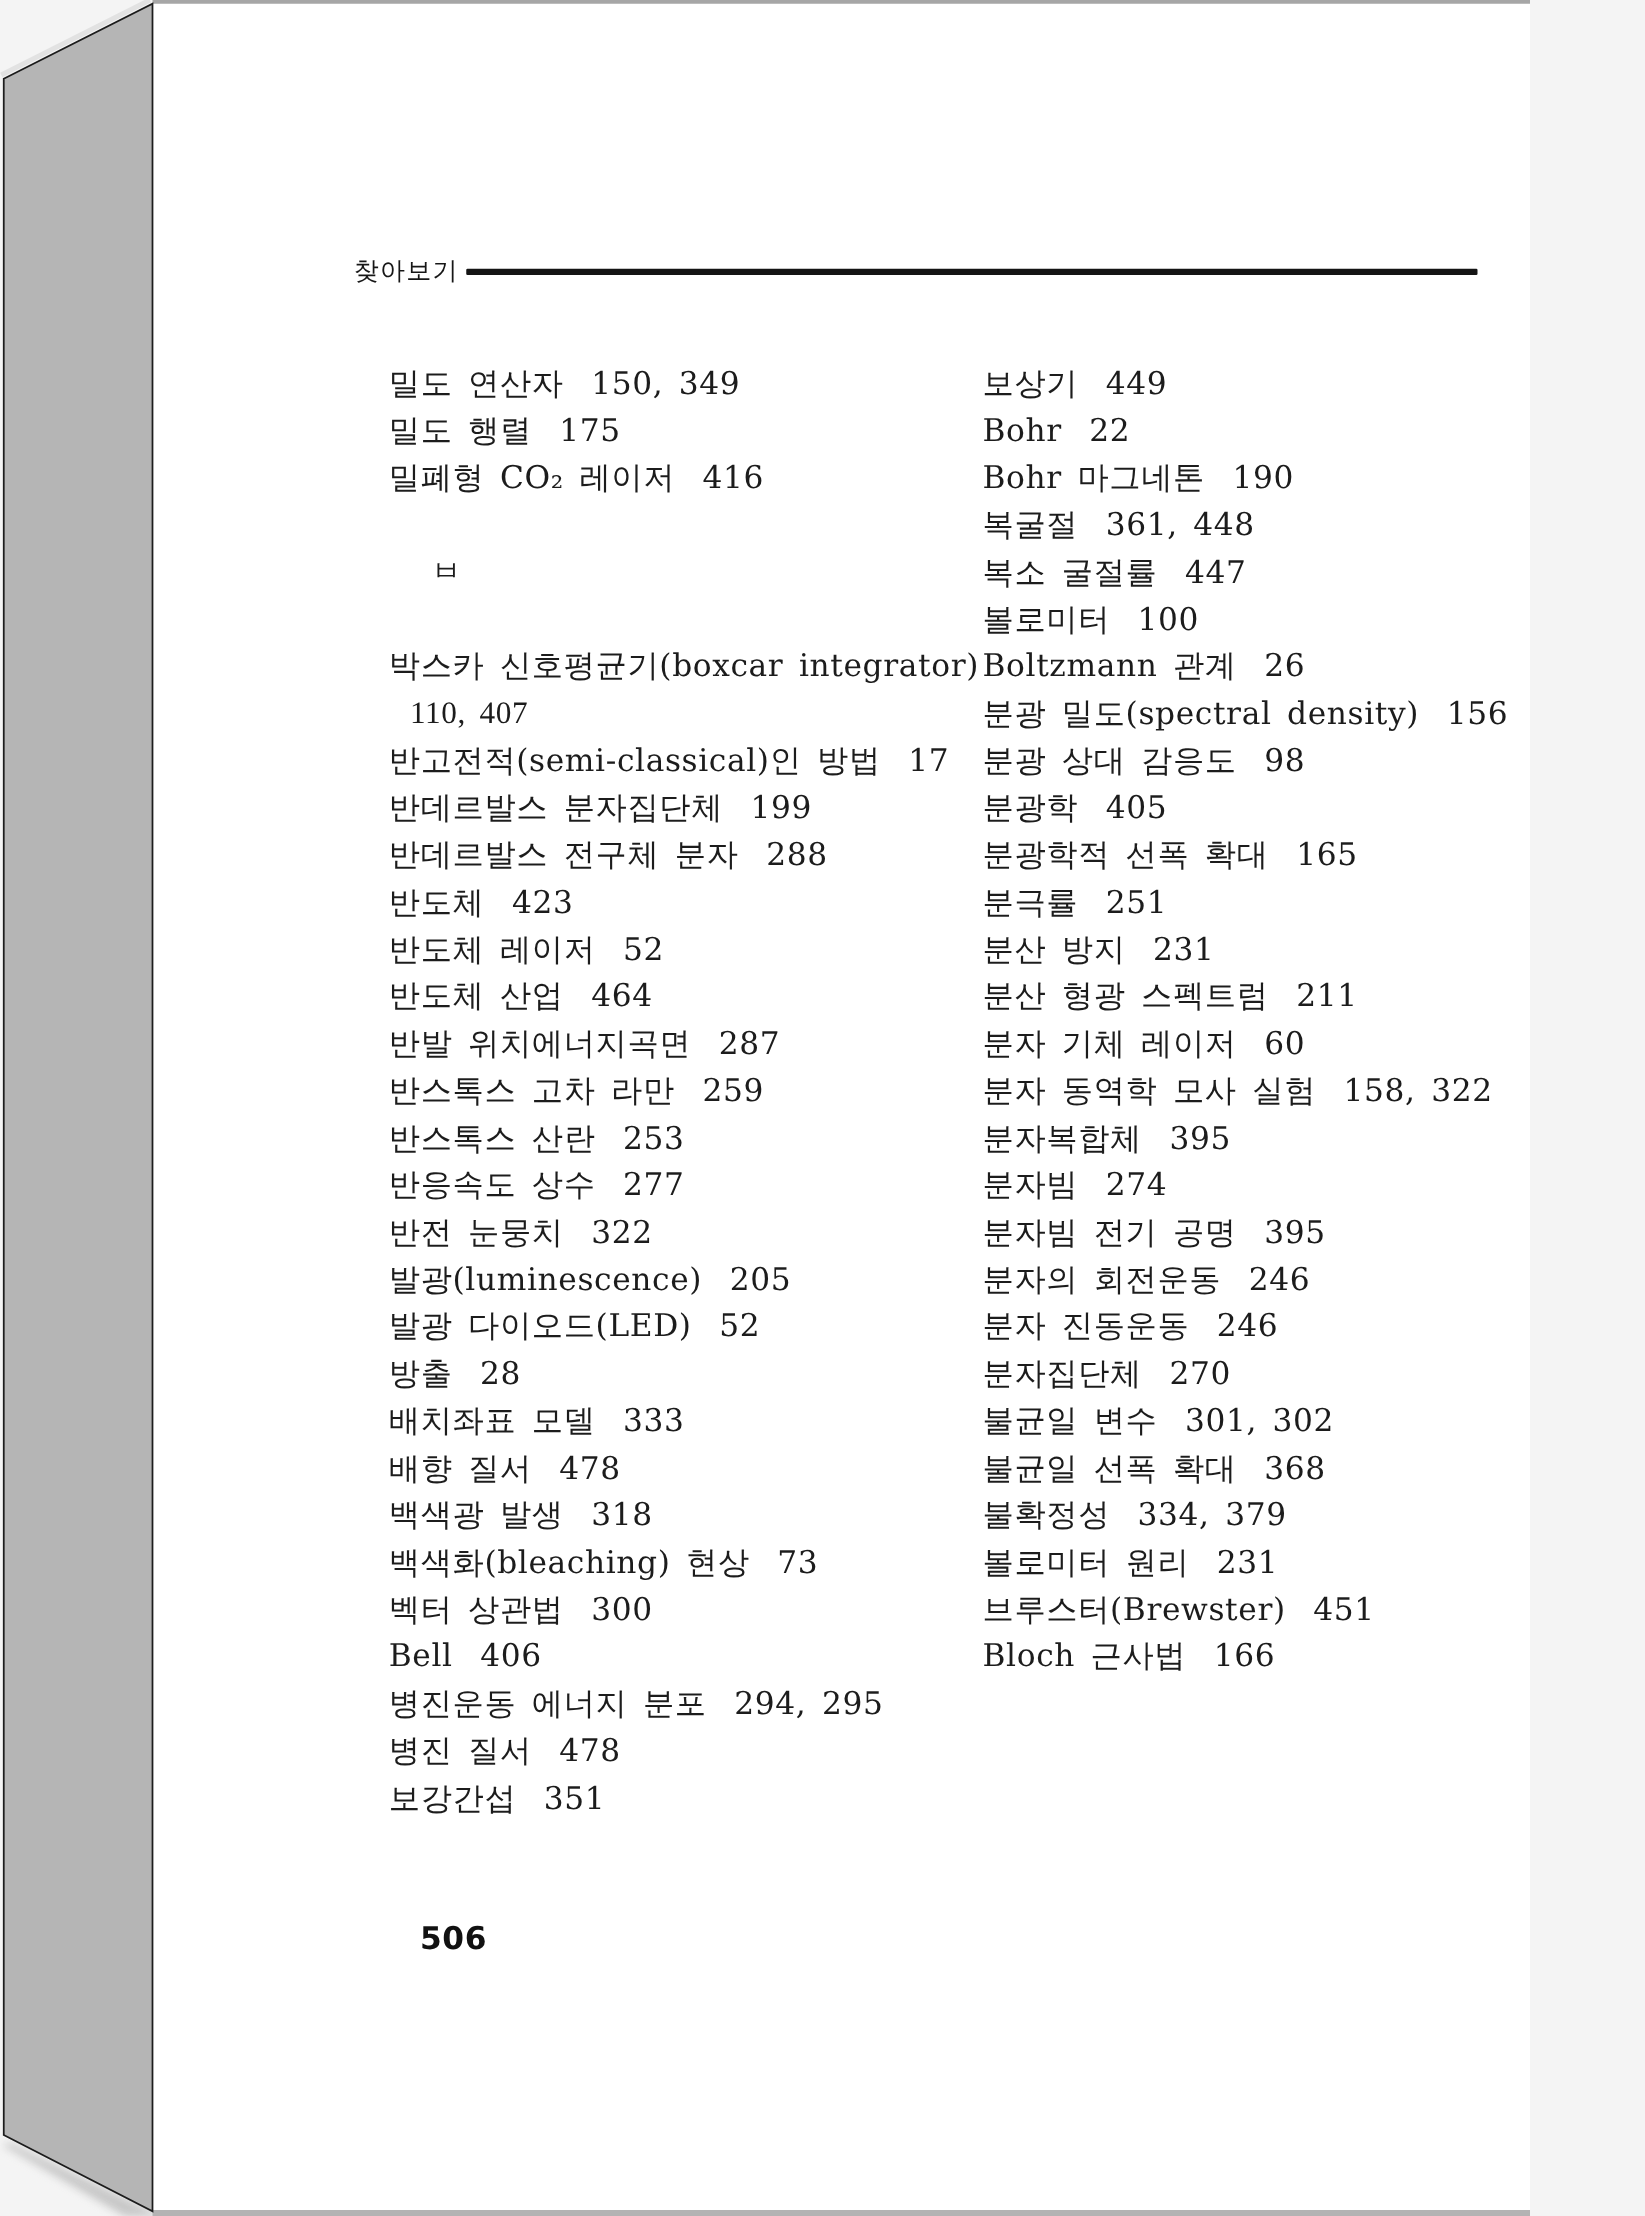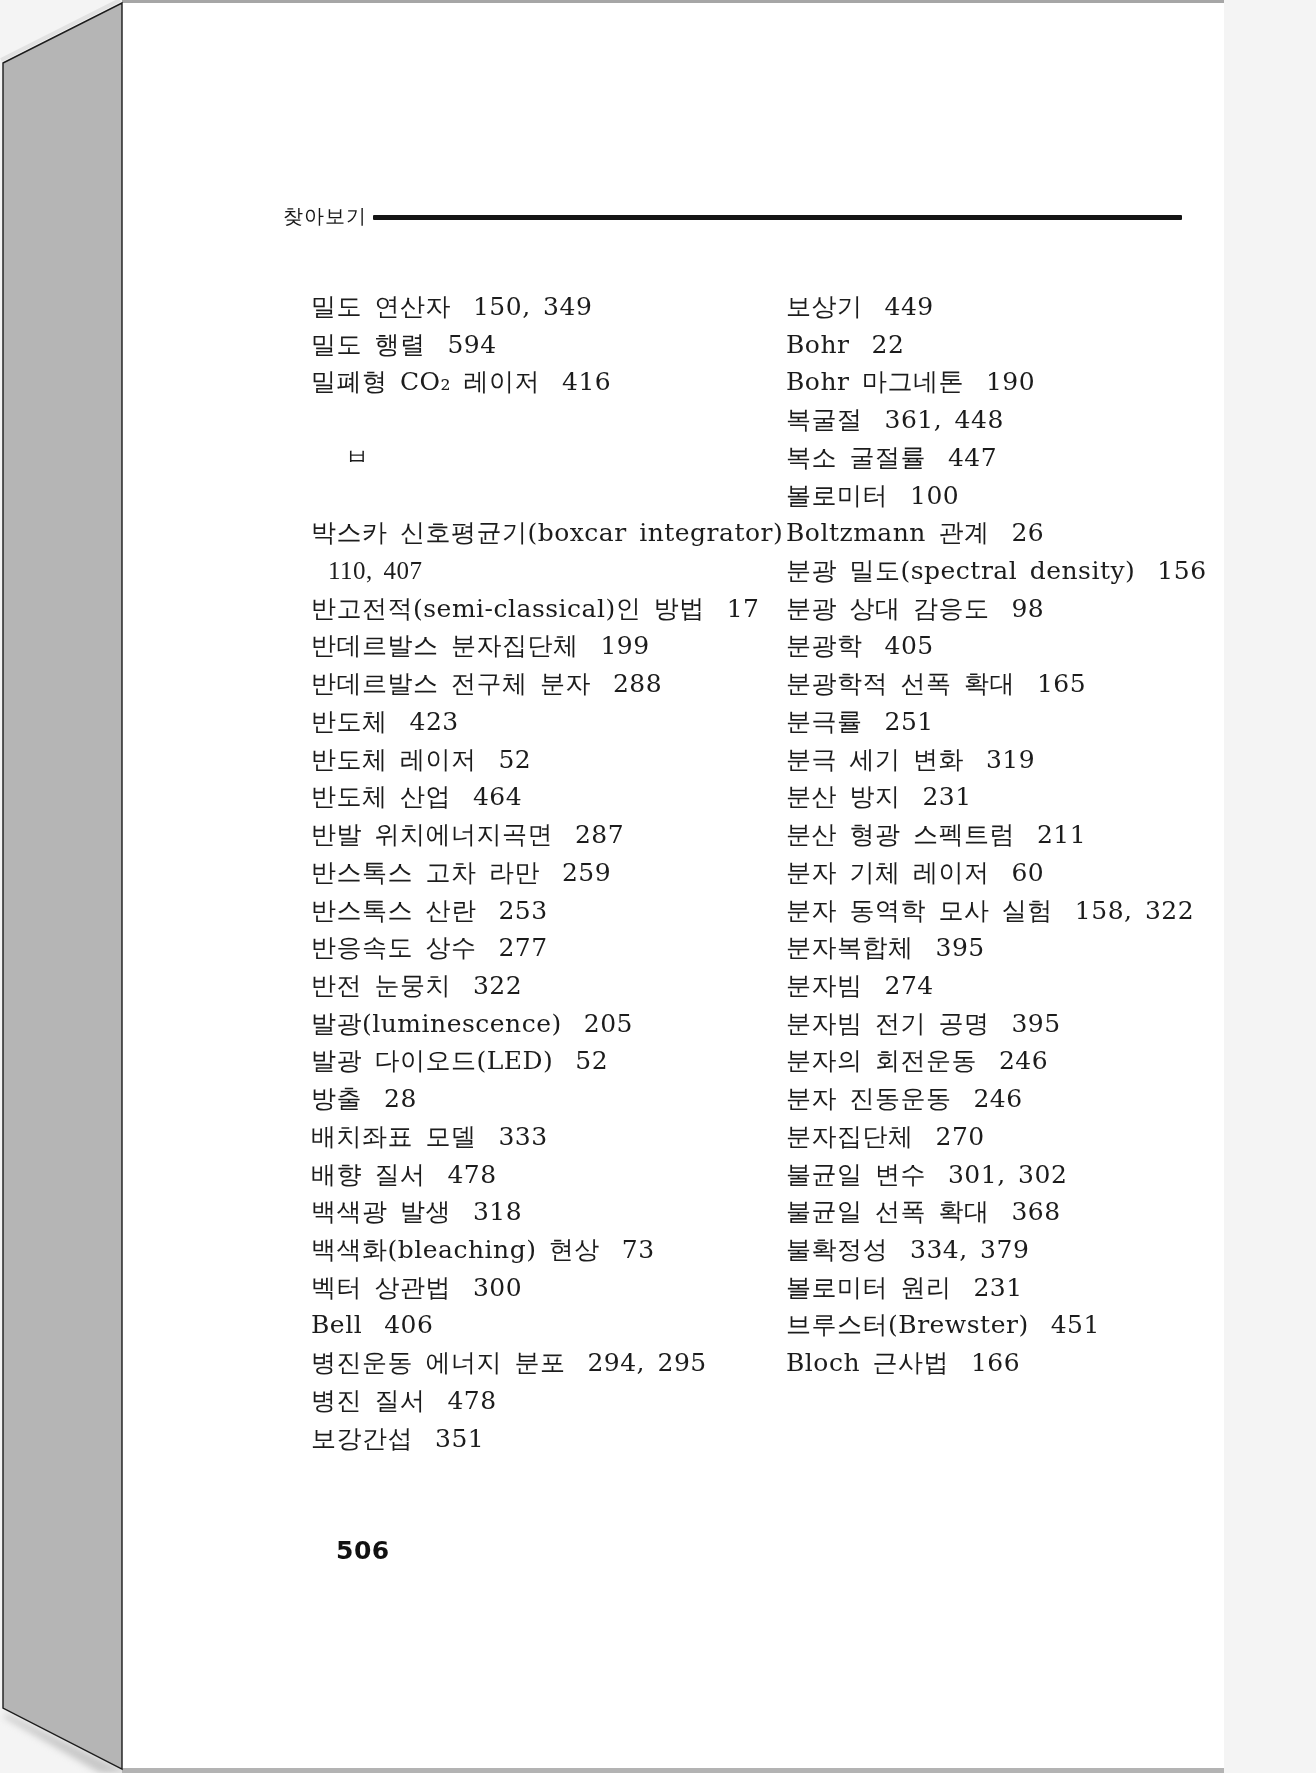--- a/index.html
+++ b/index.html
@@ -107,21 +107,21 @@
     <rect x="1280" y="2" width="36" height="1766" fill="url(#redge)"></rect>
   </svg>
 
   <div class="index-header">
     <span class="index-title">찾아보기</span>
     <div class="header-rule"></div>
   </div>
 
   <div class="col col-left">
       <div class="row entry"><span class="term">밀도 연산자</span><span class="pg">150, 349</span></div>
-      <div class="row entry"><span class="term">밀도 행렬</span><span class="pg">594</span></div>
+      <div class="row entry"><span class="term">밀도 행렬</span><span class="pg">175</span></div>
       <div class="row entry"><span class="term">밀폐형 CO₂ 레이저</span><span class="pg">416</span></div>
       <div class="row blank"></div>
       <div class="row section"><span class="term">ㅂ</span></div>
       <div class="row blank"></div>
       <div class="row entry"><span class="term">박스카 신호평균기(boxcar integrator)</span></div>
       <div class="row cont"><span class="pg">110, 407</span></div>
       <div class="row entry"><span class="term">반고전적(semi-classical)인 방법</span><span class="pg">17</span></div>
       <div class="row entry"><span class="term">반데르발스 분자집단체</span><span class="pg">199</span></div>
       <div class="row entry"><span class="term">반데르발스 전구체 분자</span><span class="pg">288</span></div>
       <div class="row entry"><span class="term">반도체</span><span class="pg">423</span></div>
@@ -151,21 +151,20 @@
       <div class="row entry"><span class="term">Bohr 마그네톤</span><span class="pg">190</span></div>
       <div class="row entry"><span class="term">복굴절</span><span class="pg">361, 448</span></div>
       <div class="row entry"><span class="term">복소 굴절률</span><span class="pg">447</span></div>
       <div class="row entry"><span class="term">볼로미터</span><span class="pg">100</span></div>
       <div class="row entry"><span class="term">Boltzmann 관계</span><span class="pg">26</span></div>
       <div class="row entry"><span class="term">분광 밀도(spectral density)</span><span class="pg">156</span></div>
       <div class="row entry"><span class="term">분광 상대 감응도</span><span class="pg">98</span></div>
       <div class="row entry"><span class="term">분광학</span><span class="pg">405</span></div>
       <div class="row entry"><span class="term">분광학적 선폭 확대</span><span class="pg">165</span></div>
       <div class="row entry"><span class="term">분극률</span><span class="pg">251</span></div>
-      <div class="row entry"><span class="term">분극 세기 변화</span><span class="pg">319</span></div>
       <div class="row entry"><span class="term">분산 방지</span><span class="pg">231</span></div>
       <div class="row entry"><span class="term">분산 형광 스펙트럼</span><span class="pg">211</span></div>
       <div class="row entry"><span class="term">분자 기체 레이저</span><span class="pg">60</span></div>
       <div class="row entry"><span class="term">분자 동역학 모사 실험</span><span class="pg">158, 322</span></div>
       <div class="row entry"><span class="term">분자복합체</span><span class="pg">395</span></div>
       <div class="row entry"><span class="term">분자빔</span><span class="pg">274</span></div>
       <div class="row entry"><span class="term">분자빔 전기 공명</span><span class="pg">395</span></div>
       <div class="row entry"><span class="term">분자의 회전운동</span><span class="pg">246</span></div>
       <div class="row entry"><span class="term">분자 진동운동</span><span class="pg">246</span></div>
       <div class="row entry"><span class="term">분자집단체</span><span class="pg">270</span></div>

